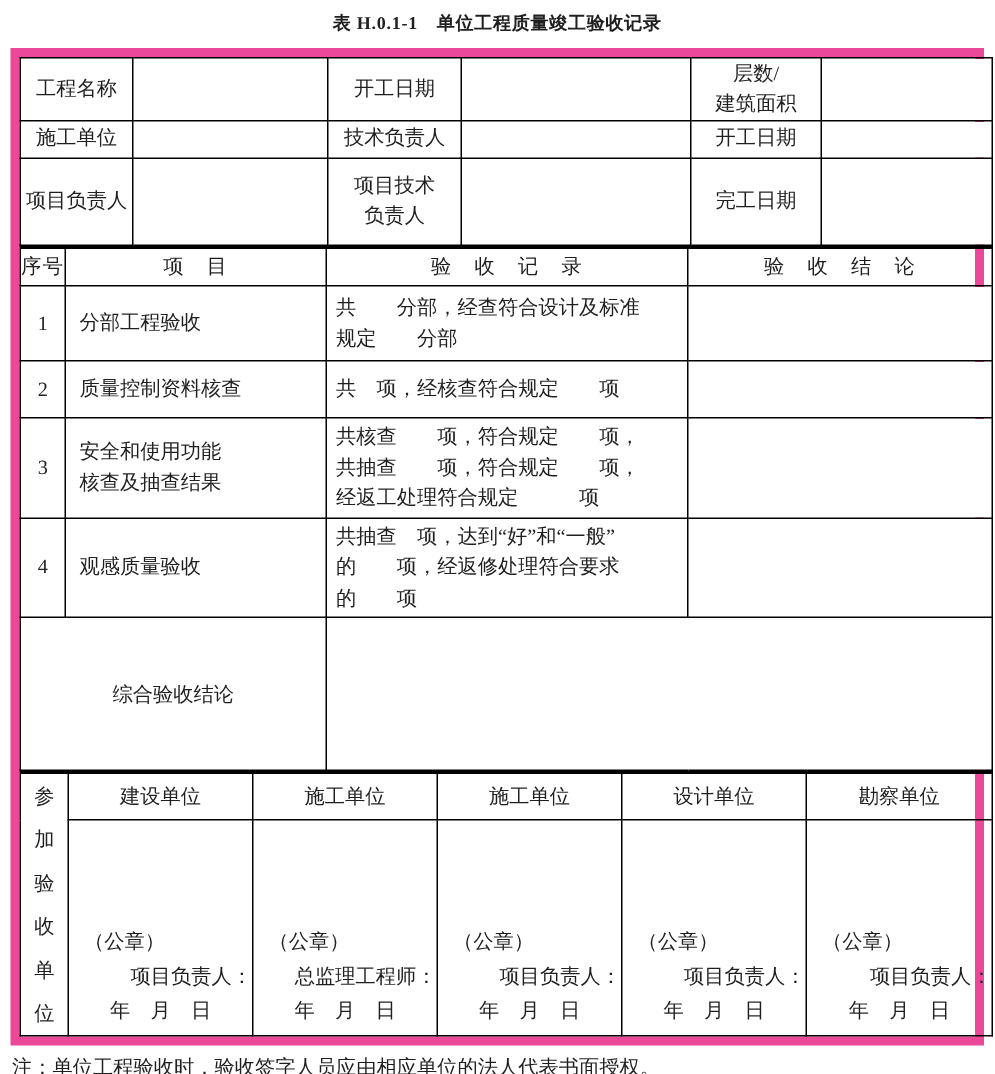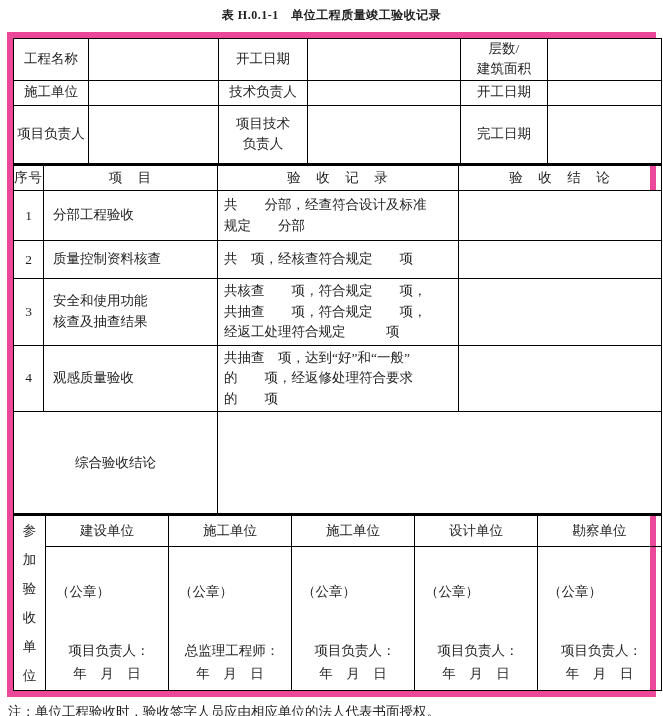--- a/index.html
+++ b/index.html
@@ -28,21 +28,21 @@
   .num { text-align:center; }
   .item-name { text-align:left; padding-left:9px; white-space:pre-line; line-height:1.55; }
   .record { text-align:left; padding:2px 4px 2px 6px;margin-left:36px; }
   .record .line { line-height:20.5px; }
   .summary-lbl { text-align:center; }
   .vcell { text-align:center; }
   .vcell .vtxt { width:15px; margin:0 auto; line-height:29px; word-break:break-all; }
   .unit-hdr { text-align:center; }
   .sig { vertical-align:bottom; }
   .sig .seal   { text-align:left; padding-left:10px; line-height:24px; }
-  .sig .signer { text-align:center; padding-left:4px;  line-height:22px;margin-top:36px; }
+  .sig .signer { text-align:right; padding-left:4px;  line-height:22px; }
   .sig .date   { text-align:center; line-height:24px; padding-bottom:4px; }
   .footnote { margin:6px 0 0 8px; font-size:13.5px; }
 </style>
 </head>
 <body>
 
 <div class="title">表 H.0.1-1　单位工程质量竣工验收记录</div>
 
 <div class="frame">
 

